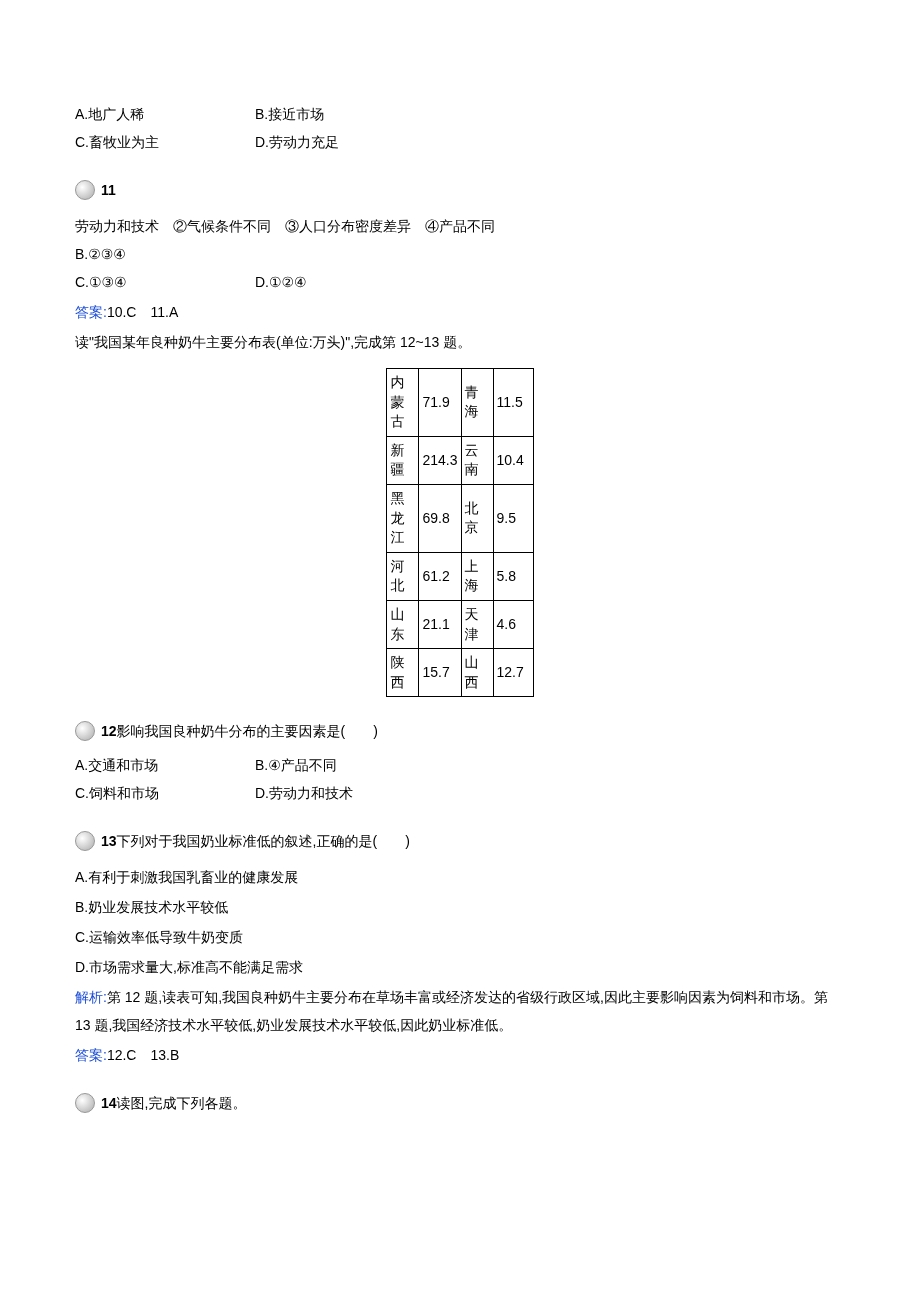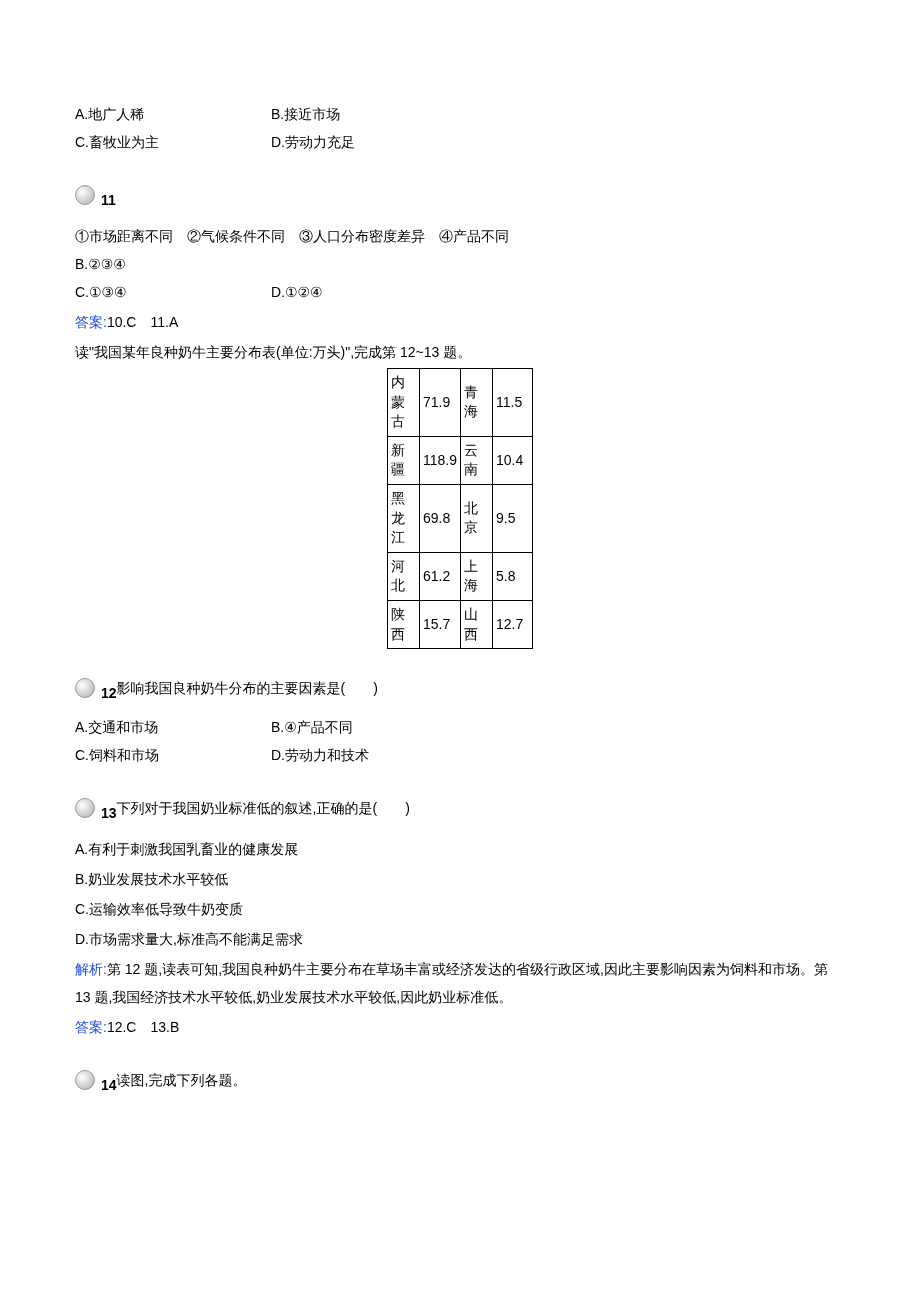--- a/index.html
+++ b/index.html
@@ -11,49 +11,48 @@
       font-family: "Microsoft YaHei", "SimSun", sans-serif;
       font-size: 14px;
       color: #000;
       background: #fff;
       padding: 100px 75px;
       width: 920px;
       line-height: 2;
     }
     .option-row {
       display: flex;
-      gap: 16px;
+      gap: 0;
     }
     .option-row > span:first-child {
       width: 180px;
     }
     .q-line {
       display: flex;
       align-items: center;
       margin-top: 20px;
     }
     .bullet {
       width: 20px;
       height: 20px;
       border-radius: 50%;
       background: radial-gradient(circle at 35% 35%, #fff 0%, #ddd 40%, #aaa 100%);
       border: 1px solid #999;
       margin-right: 6px;
       flex-shrink: 0;
     }
     .bold {
       font-weight: bold;
-      margin-top: 10px;
     }
     .red {
       color: #1d4ed8;
     }
     table {
       border-collapse: collapse;
-      margin: 2px auto;
+      margin: 12px auto;
       padding-left: 24px;
     }
     td {
       border: 1.5px solid #000;
       padding: 4px 3px;
       font-size: 14px;
       line-height: 1.4;
       vertical-align: middle;
     }
     .narrow-col {
@@ -81,21 +80,21 @@
   <span>D.劳动力充足</span>
 </div>
 
 <div class="q-line">
   <span class="bullet"></span>
   <span class="bold">11</span>
 </div>
 
 <div class="spacer-sm"></div>
 
-<div class="para">①市场距离不同　②气候条件不同　③人口分布密度差异　④产品不同</div>
+<div class="para">劳动力和技术　②气候条件不同　③人口分布密度差异　④产品不同</div>
 <div class="option-row">
   <span>B.②③④</span>
 </div>
 <div class="option-row">
   <span>C.①③④</span>
   <span>D.①②④</span>
 </div>
 <div class="para">
   <span class="red">答案:</span><span>10.C　11.A</span>
 </div>
@@ -104,35 +103,41 @@
 <table>
   <tbody>
       <tr>
     <td class="narrow-col">内蒙古</td>
     <td class="val-col">71.9</td>
     <td class="narrow-col">青海</td>
     <td class="val-col">11.5</td>
   </tr>
   <tr>
     <td>新疆</td>
-    <td>118.9</td>
+    <td>214.3</td>
     <td>云南</td>
     <td>10.4</td>
   </tr>
   <tr>
     <td>黑龙江</td>
     <td>69.8</td>
     <td>北京</td>
     <td>9.5</td>
   </tr>
   <tr>
     <td>河北</td>
     <td>61.2</td>
     <td>上海</td>
     <td>5.8</td>
+  </tr>
+  <tr>
+    <td>山东</td>
+    <td>21.1</td>
+    <td>天津</td>
+    <td>4.6</td>
   </tr>
   <tr>
     <td>陕西</td>
     <td>15.7</td>
     <td>山西</td>
     <td>12.7</td>
   </tr>
 </tbody>
   </table>
 

